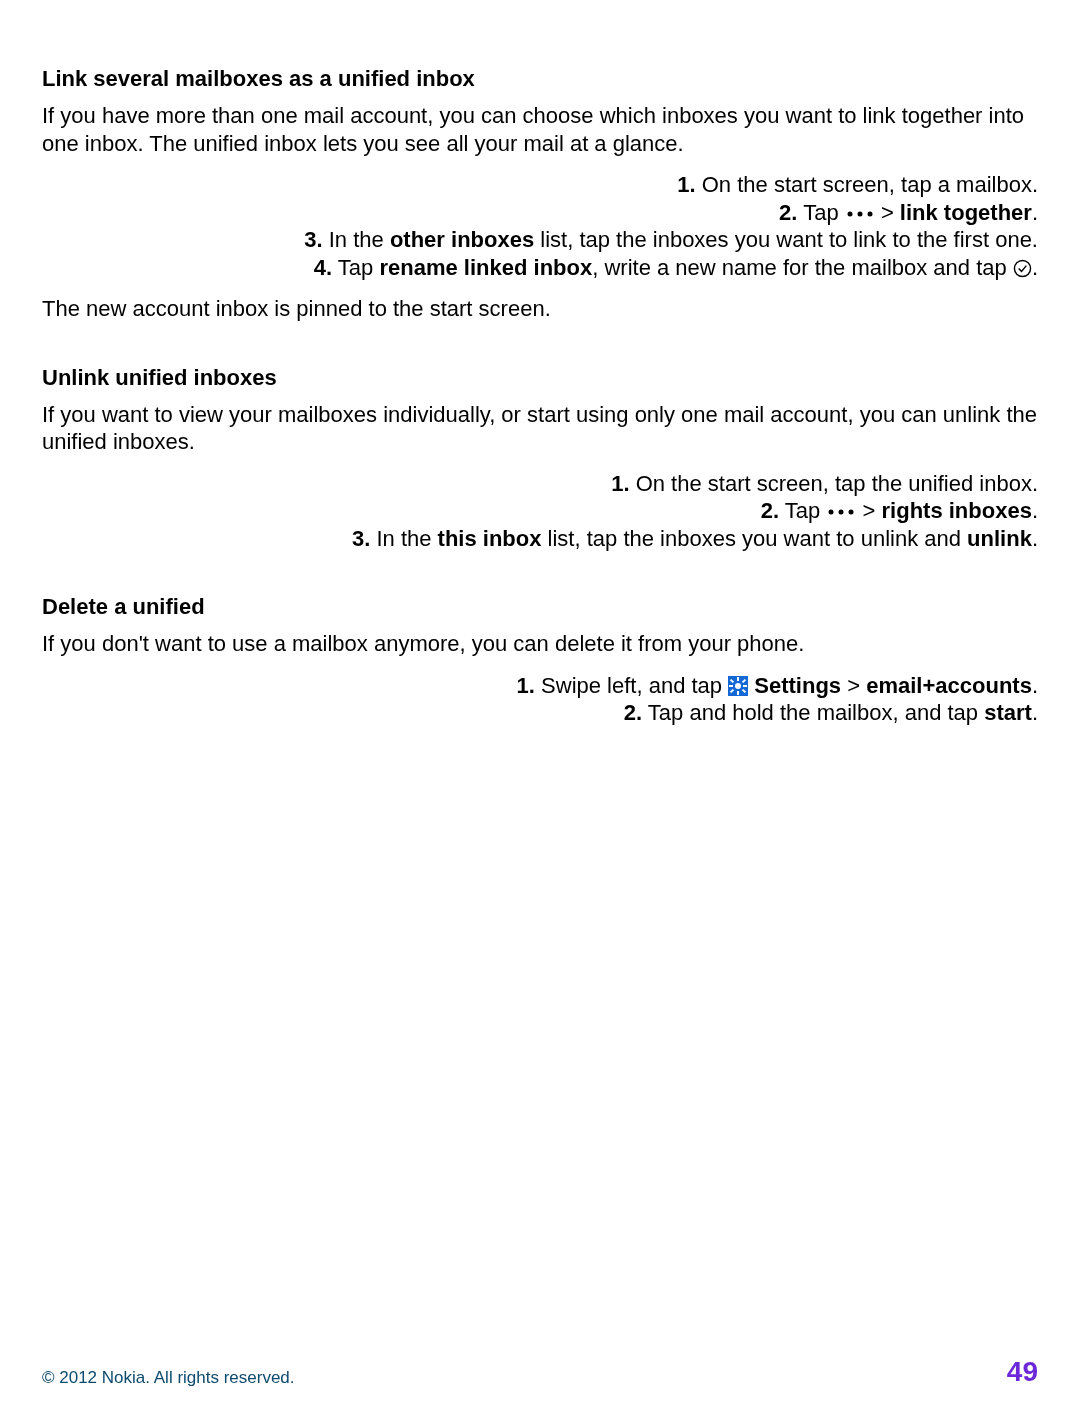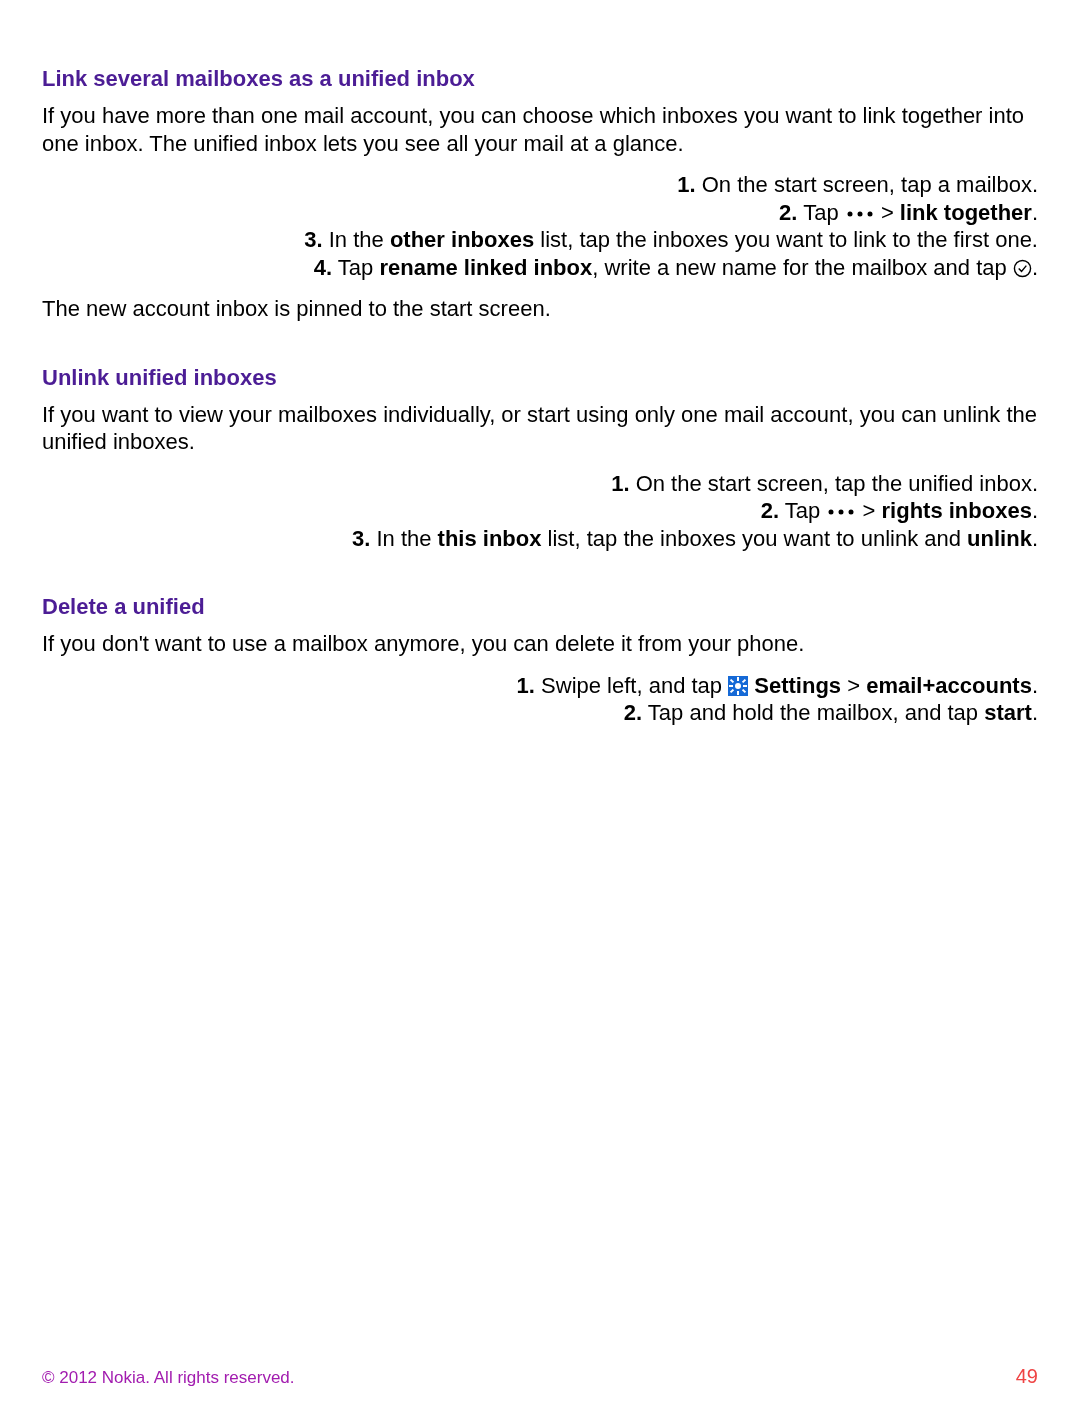--- a/index.html
+++ b/index.html
@@ -13,21 +13,21 @@
     position: relative;
     box-sizing: border-box;
   }
   .page {
     padding: 60px 42px 40px 42px;
     box-sizing: border-box;
     height: 100%;
     position: relative;
   }
   .heading {
-    color: #4c1d95;
+    color: #000000;
     font-weight: bold;
     font-size: 22px;
     margin-top: 6px;
     margin-bottom: 10px;
   }
   .para {
     font-size: 22px;
     line-height: 1.25;
     margin: 10px 0 14px 0;
   }
@@ -66,26 +66,26 @@
     position: absolute;
     left: 42px;
     right: 42px;
     bottom: 34px;
     display: flex;
     justify-content: space-between;
     align-items: flex-end;
   }
   .copyright {
     font-size: 17px;
-    color: #a21caf;
+    color: #0c4a6e;
   }
   .pagenum {
-    color: #ef4444;
-    font-weight: normal;
-    font-size: 20px;
+    color: #6d28d9;
+    font-weight: bold;
+    font-size: 28px;
   }
   .spacer-medium { height: 22px; }
 </style>
 </head>
 <body>
 
 <div class="page">
 
   <div class="heading">Link several mailboxes as a unified inbox</div>
   <div class="para">If you have more than one mail account, you can choose which inboxes you want to link together into one inbox. The unified inbox lets you see all your mail at a glance.</div>

